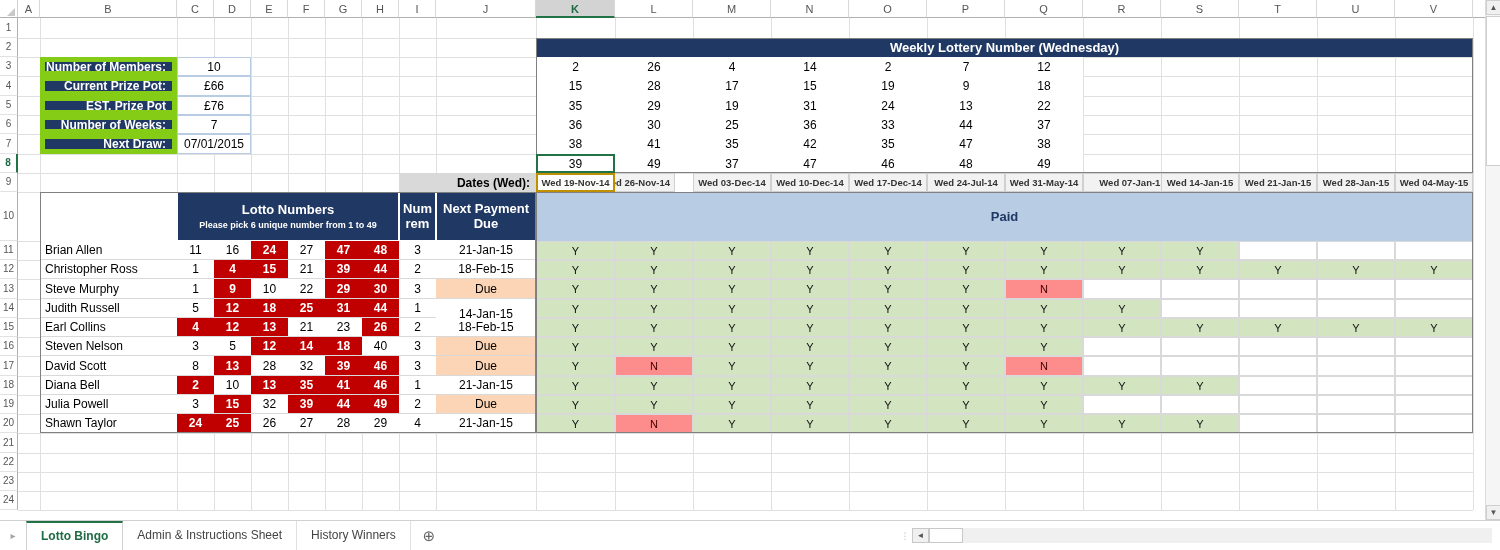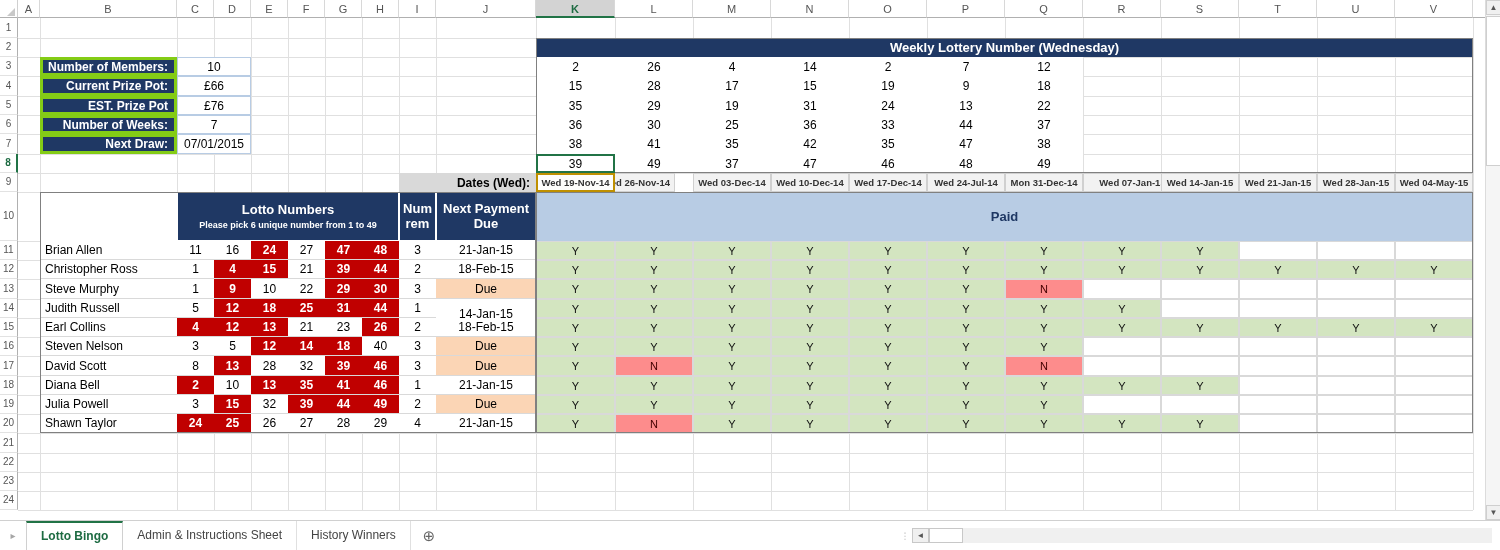--- a/index.html
+++ b/index.html
@@ -60,21 +60,21 @@
   .cell {
     position: absolute; font-size: 12px; color: #000;
     display: flex; align-items: center; justify-content: center;
     overflow: hidden; white-space: nowrap;
   }
 
   
   .info-label {
     background: #1f3864; color: #ffffff; font-weight: bold; font-size: 12px;
     justify-content: flex-end; padding-right: 6px;
-    border: 3px solid #84cc16;
+    border: 5px solid #84cc16;
   }
   .info-value {
     background: #ffffff; border: 1px solid #b8cce4; font-size: 12px;
   }
 
   
   .lotto-title {
     background: #1f3864; color: #ffffff; font-weight: bold; font-size: 13px;
   }
   .lotto-num { background: #ffffff; font-size: 12px; color: #000; }
@@ -340,21 +340,21 @@
       <div class="cell lotto-num" style="left: 831px; top: 136px; width: 78px; height: 19px;">46</div>
       <div class="cell lotto-num" style="left: 909px; top: 136px; width: 78px; height: 19px;">48</div>
       <div class="cell lotto-num" style="left: 987px; top: 136px; width: 78px; height: 19px;">49</div>
       <div class="cell dates-label" style="left: 381px; top: 155px; width: 137px; height: 19px;">Dates (Wed):</div>
       <div class="cell date-cell sel" style="left: 518px; top: 155px; width: 79px; height: 19px; z-index: 4;">Wed 19-Nov-14</div>
       <div class="cell date-cell" style="left: 579px; top: 155px; width: 78px; height: 19px;">Wed 26-Nov-14</div>
       <div class="cell date-cell" style="left: 675px; top: 155px; width: 78px; height: 19px;">Wed 03-Dec-14</div>
       <div class="cell date-cell" style="left: 753px; top: 155px; width: 78px; height: 19px;">Wed 10-Dec-14</div>
       <div class="cell date-cell" style="left: 831px; top: 155px; width: 78px; height: 19px;">Wed 17-Dec-14</div>
       <div class="cell date-cell" style="left: 909px; top: 155px; width: 78px; height: 19px;">Wed 24-Jul-14</div>
-      <div class="cell date-cell" style="left: 987px; top: 155px; width: 78px; height: 19px;">Mon 31-Dec-14</div>
+      <div class="cell date-cell" style="left: 987px; top: 155px; width: 78px; height: 19px;">Wed 31-May-14</div>
       <div class="cell date-cell" style="left: 1065px; top: 155px; width: 99px; height: 19px;">Wed 07-Jan-15</div>
       <div class="cell date-cell" style="left: 1143px; top: 155px; width: 78px; height: 19px;">Wed 14-Jan-15</div>
       <div class="cell date-cell" style="left: 1221px; top: 155px; width: 78px; height: 19px;">Wed 21-Jan-15</div>
       <div class="cell date-cell" style="left: 1299px; top: 155px; width: 78px; height: 19px;">Wed 28-Jan-15</div>
       <div class="cell date-cell" style="left: 1377px; top: 155px; width: 78px; height: 19px;">Wed 04-May-15</div>
       <div class="cell tbl-hdr" style="left: 159px; top: 174px; width: 222px; height: 49px;">
         <div>Lotto Numbers</div>
         <div class="sub">Please pick 6 unique number from 1 to 49</div>
       </div>
       <div class="cell tbl-hdr" style="left: 381px; top: 174px; width: 37px; height: 49px;">

